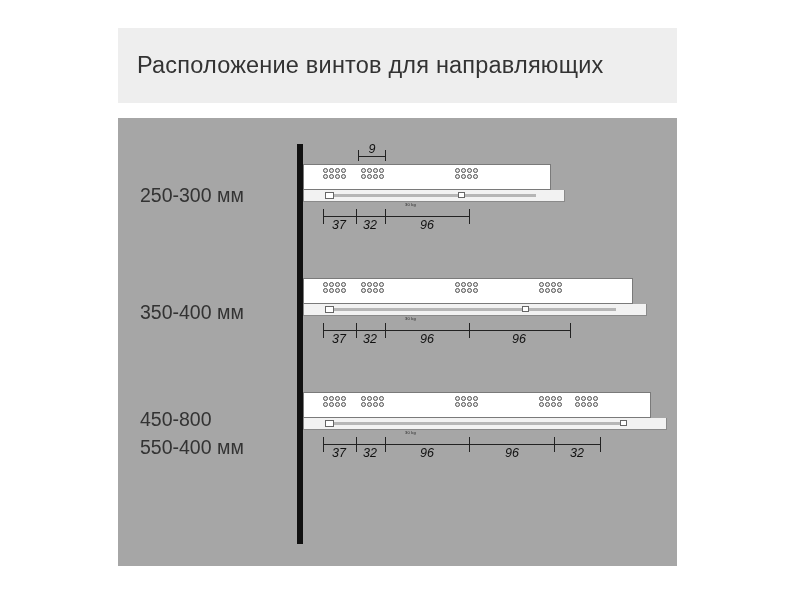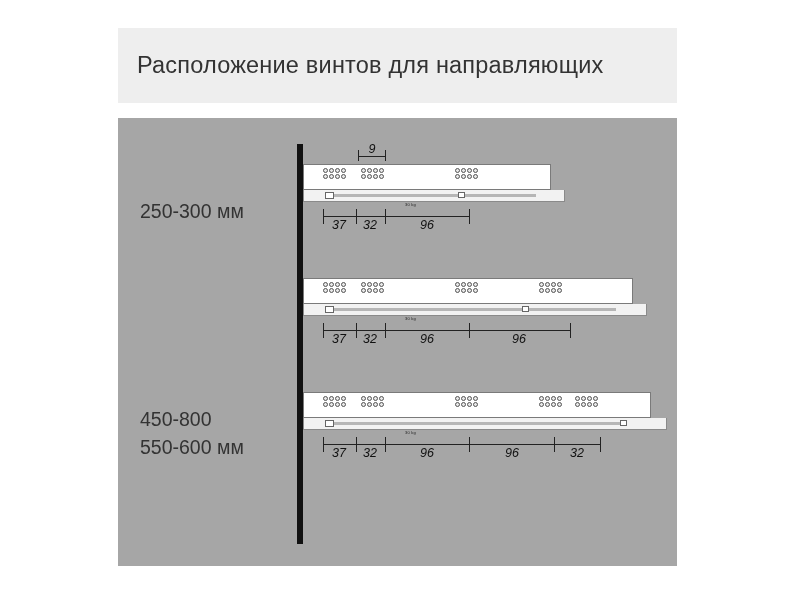--- a/index.html
+++ b/index.html
@@ -79,21 +79,21 @@
     background: #111111;
   }
   
   .label {
     position: absolute;
     color: #333333;
     font-size: 19.5px;
     white-space: nowrap;
     text-align: left;
   }
-  .label.l1 { left: 22px;  top: 82px; }
+  .label.l1 { left: 22px;  top: 66px; }
   .label.l2 { left: 22px;  top: 183px; }
   .label.l3 { left: 22px;  top: 290px; }
   .label.l4 { left: 22px;  top: 318px; }
 
   
   .slide-group {
     position: absolute;
     left: 185px;
   }
   .g1 { top: 18px; }
@@ -209,22 +209,23 @@
   <div class="title-band">
     <div class="title-text">Расположение винтов для направляющих</div>
   </div>
   <div class="gap-band"></div>
 
   <div class="canvas">
 
     <div class="cabinet-edge"></div>
 
     <div class="label l1">250-300 мм</div>
+    <div class="label l2">350-400 мм</div>
     <div class="label l3">450-800</div>
-    <div class="label l4">550-600 мм</div>
+    <div class="label l4">550-400 мм</div>
 
     <div class="slide-group g1">
 
       <div class="dim-top" style="left:55px; top:20px; width:28px;">
         <div class="dim-line" style="width:28px; top:0;"></div>
         <div class="tick" style="left:0; top:-6px; height:11px;"></div>
         <div class="tick" style="left:27px; top:-6px; height:11px;"></div>
         <div class="dim-text" style="left:14px;">9</div>
       </div>
 

